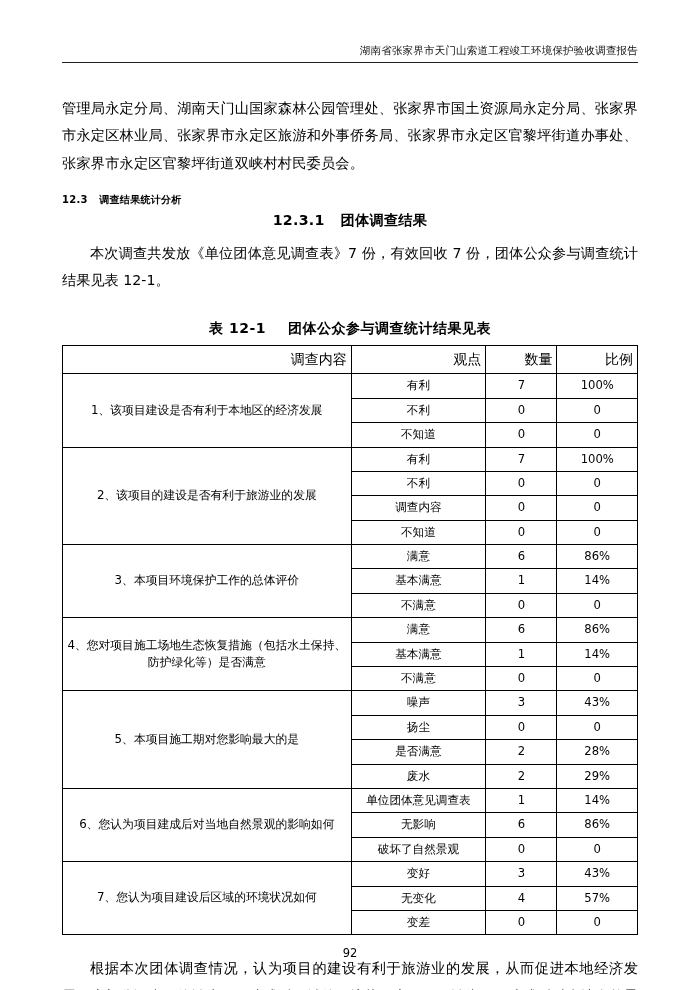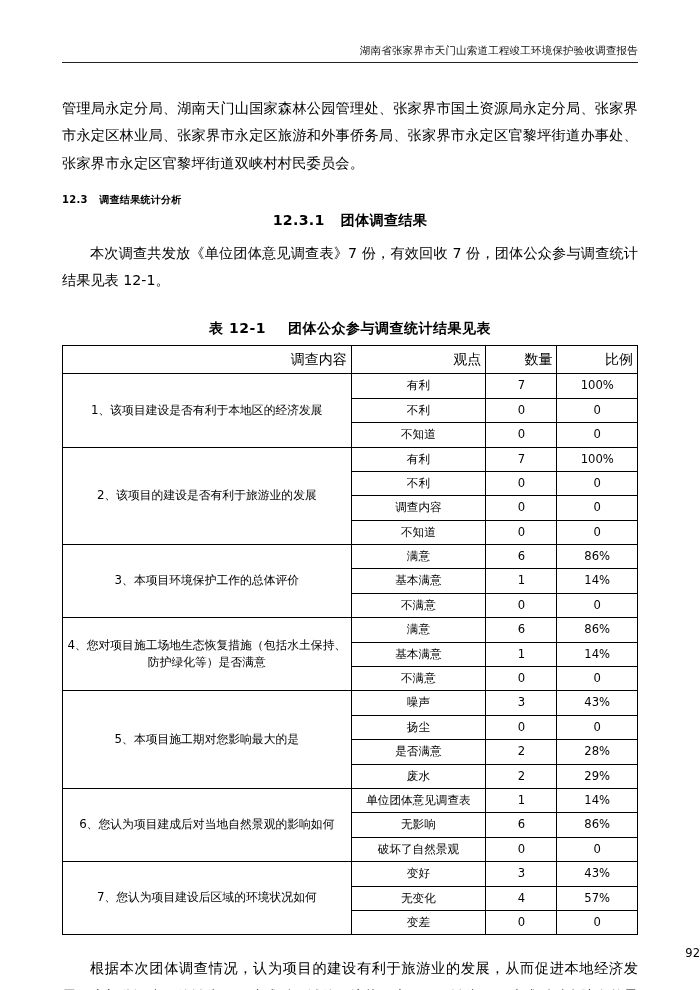--- a/index.html
+++ b/index.html
@@ -91,21 +91,21 @@
     font-size: 11.8px;
     line-height: 1.6;
   }
   td.center { text-align: center; }
   .closing { margin-top: 20px; }
   .page-number {
     position: absolute;
     bottom: 30px;
     left: 0;
     width: 700px;
-    text-align: right;
+    text-align: center;
     font-size: 11.5px;
     margin-top: 32px;
   }
 </style>
 </head>
 <body>
 
 <div class="page">
 
   <div class="header">湖南省张家界市天门山索道工程竣工环境保护验收调查报告</div>

